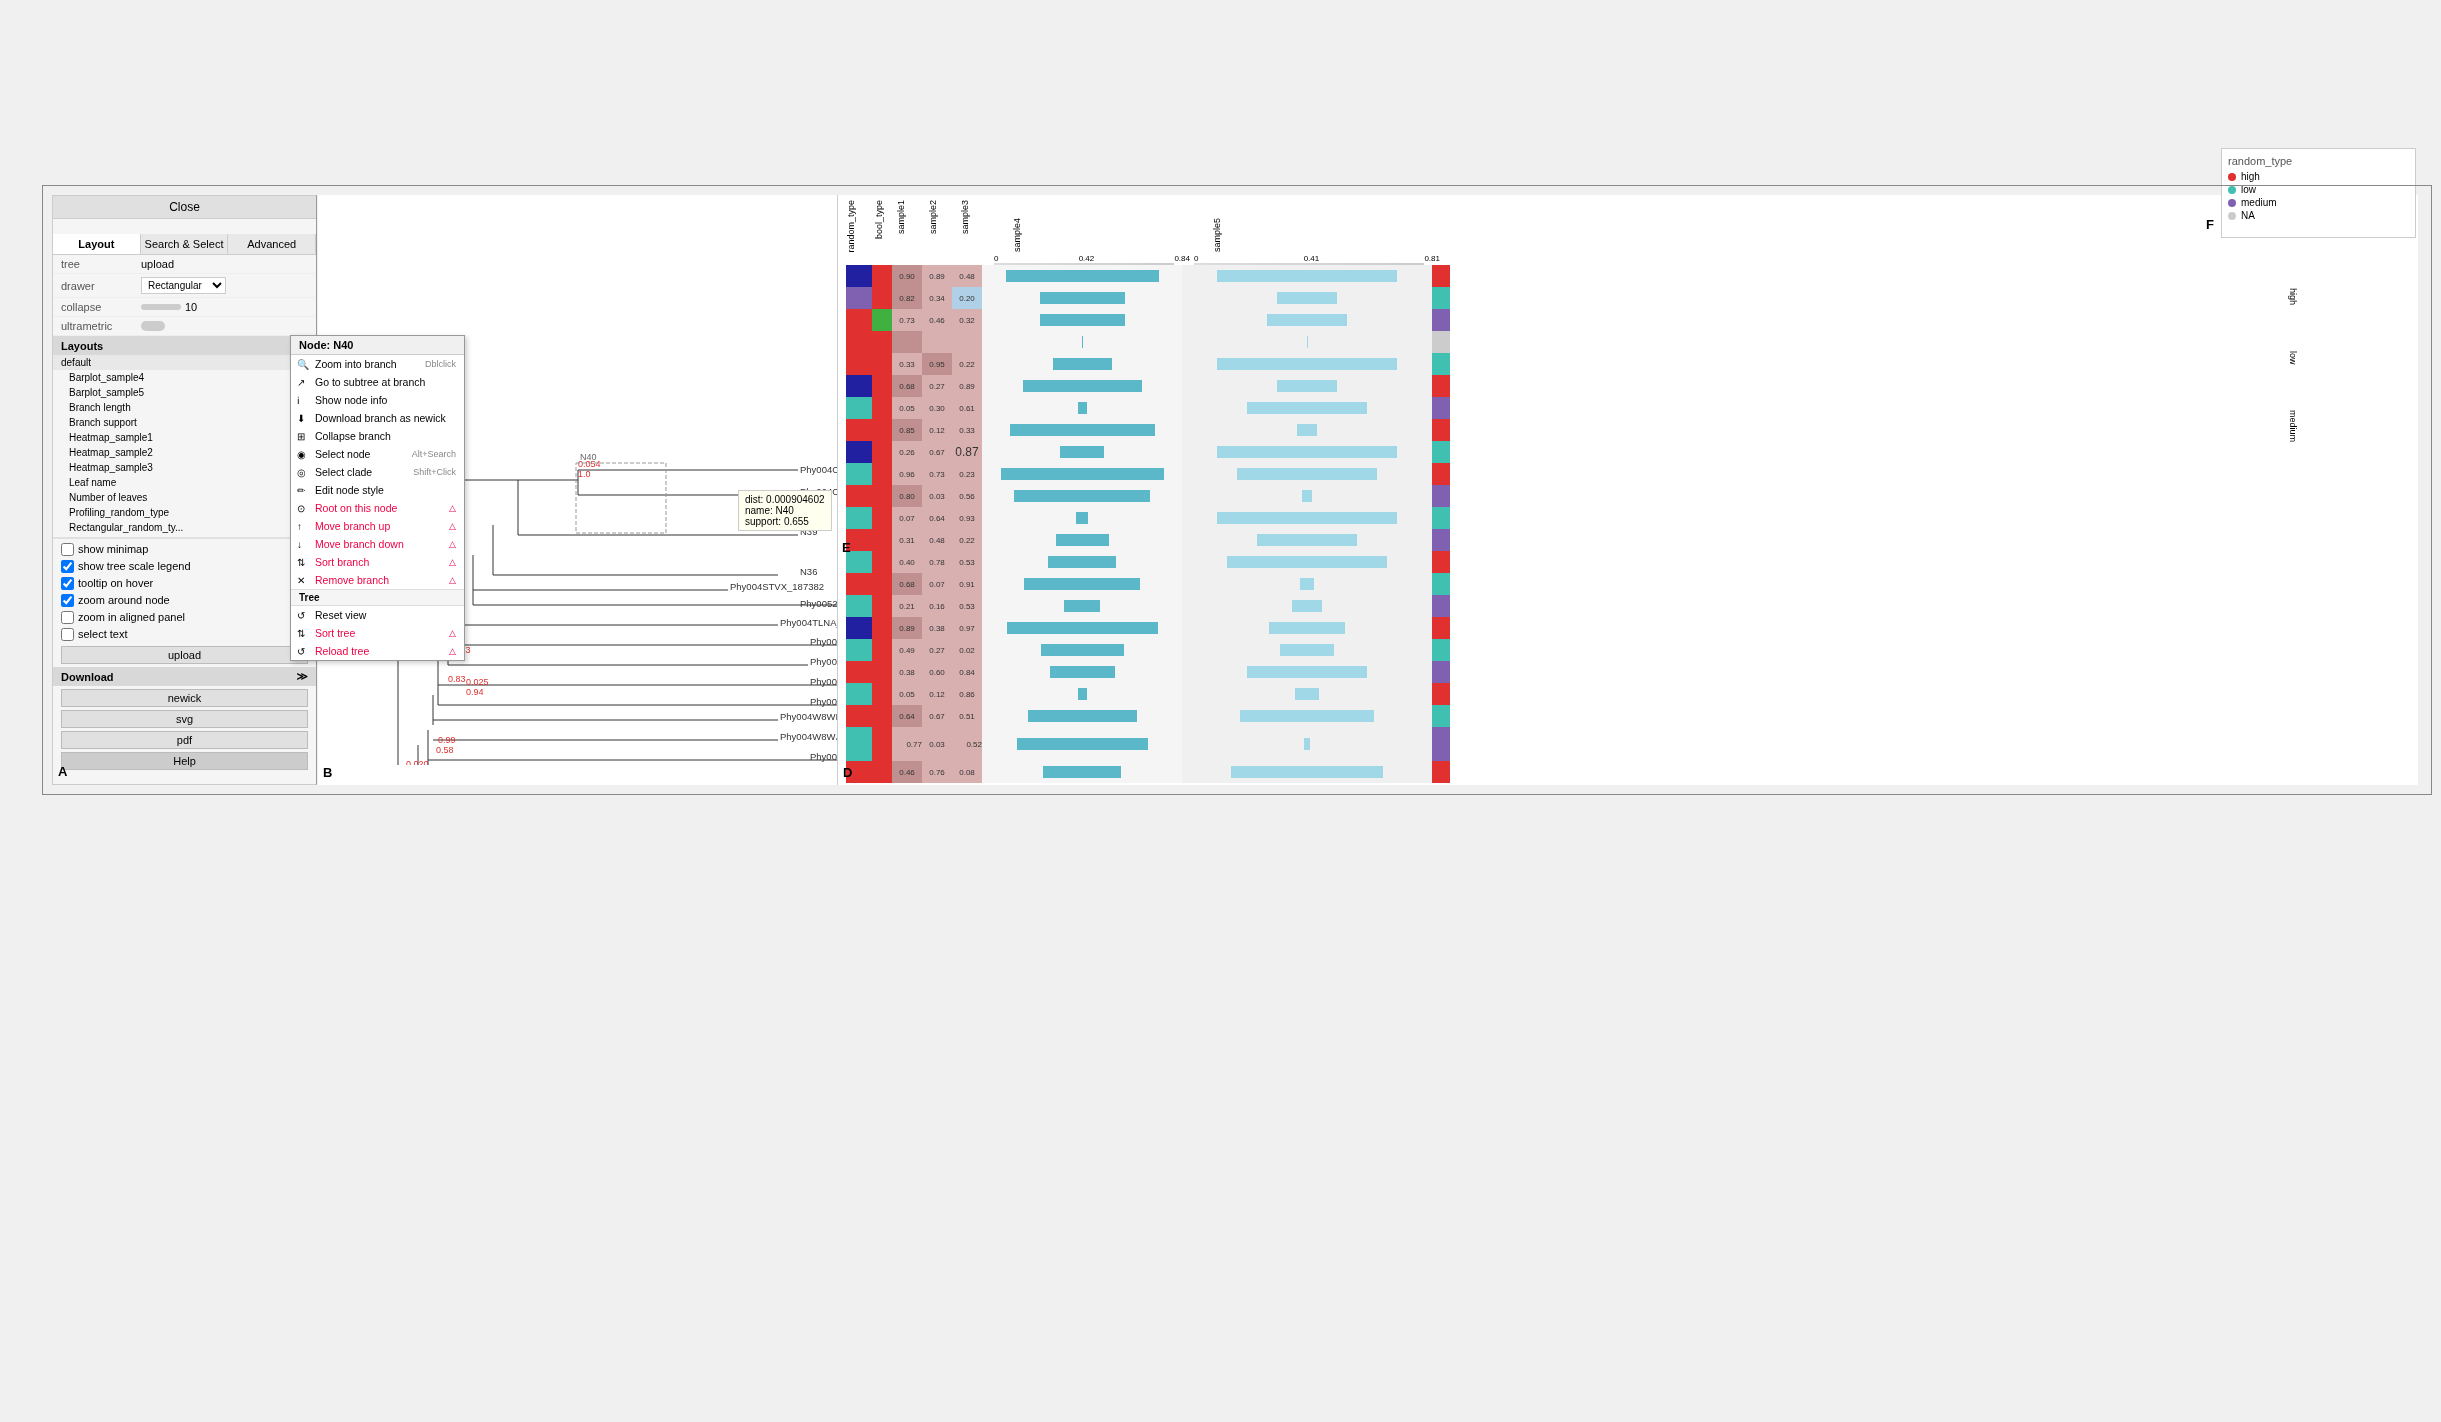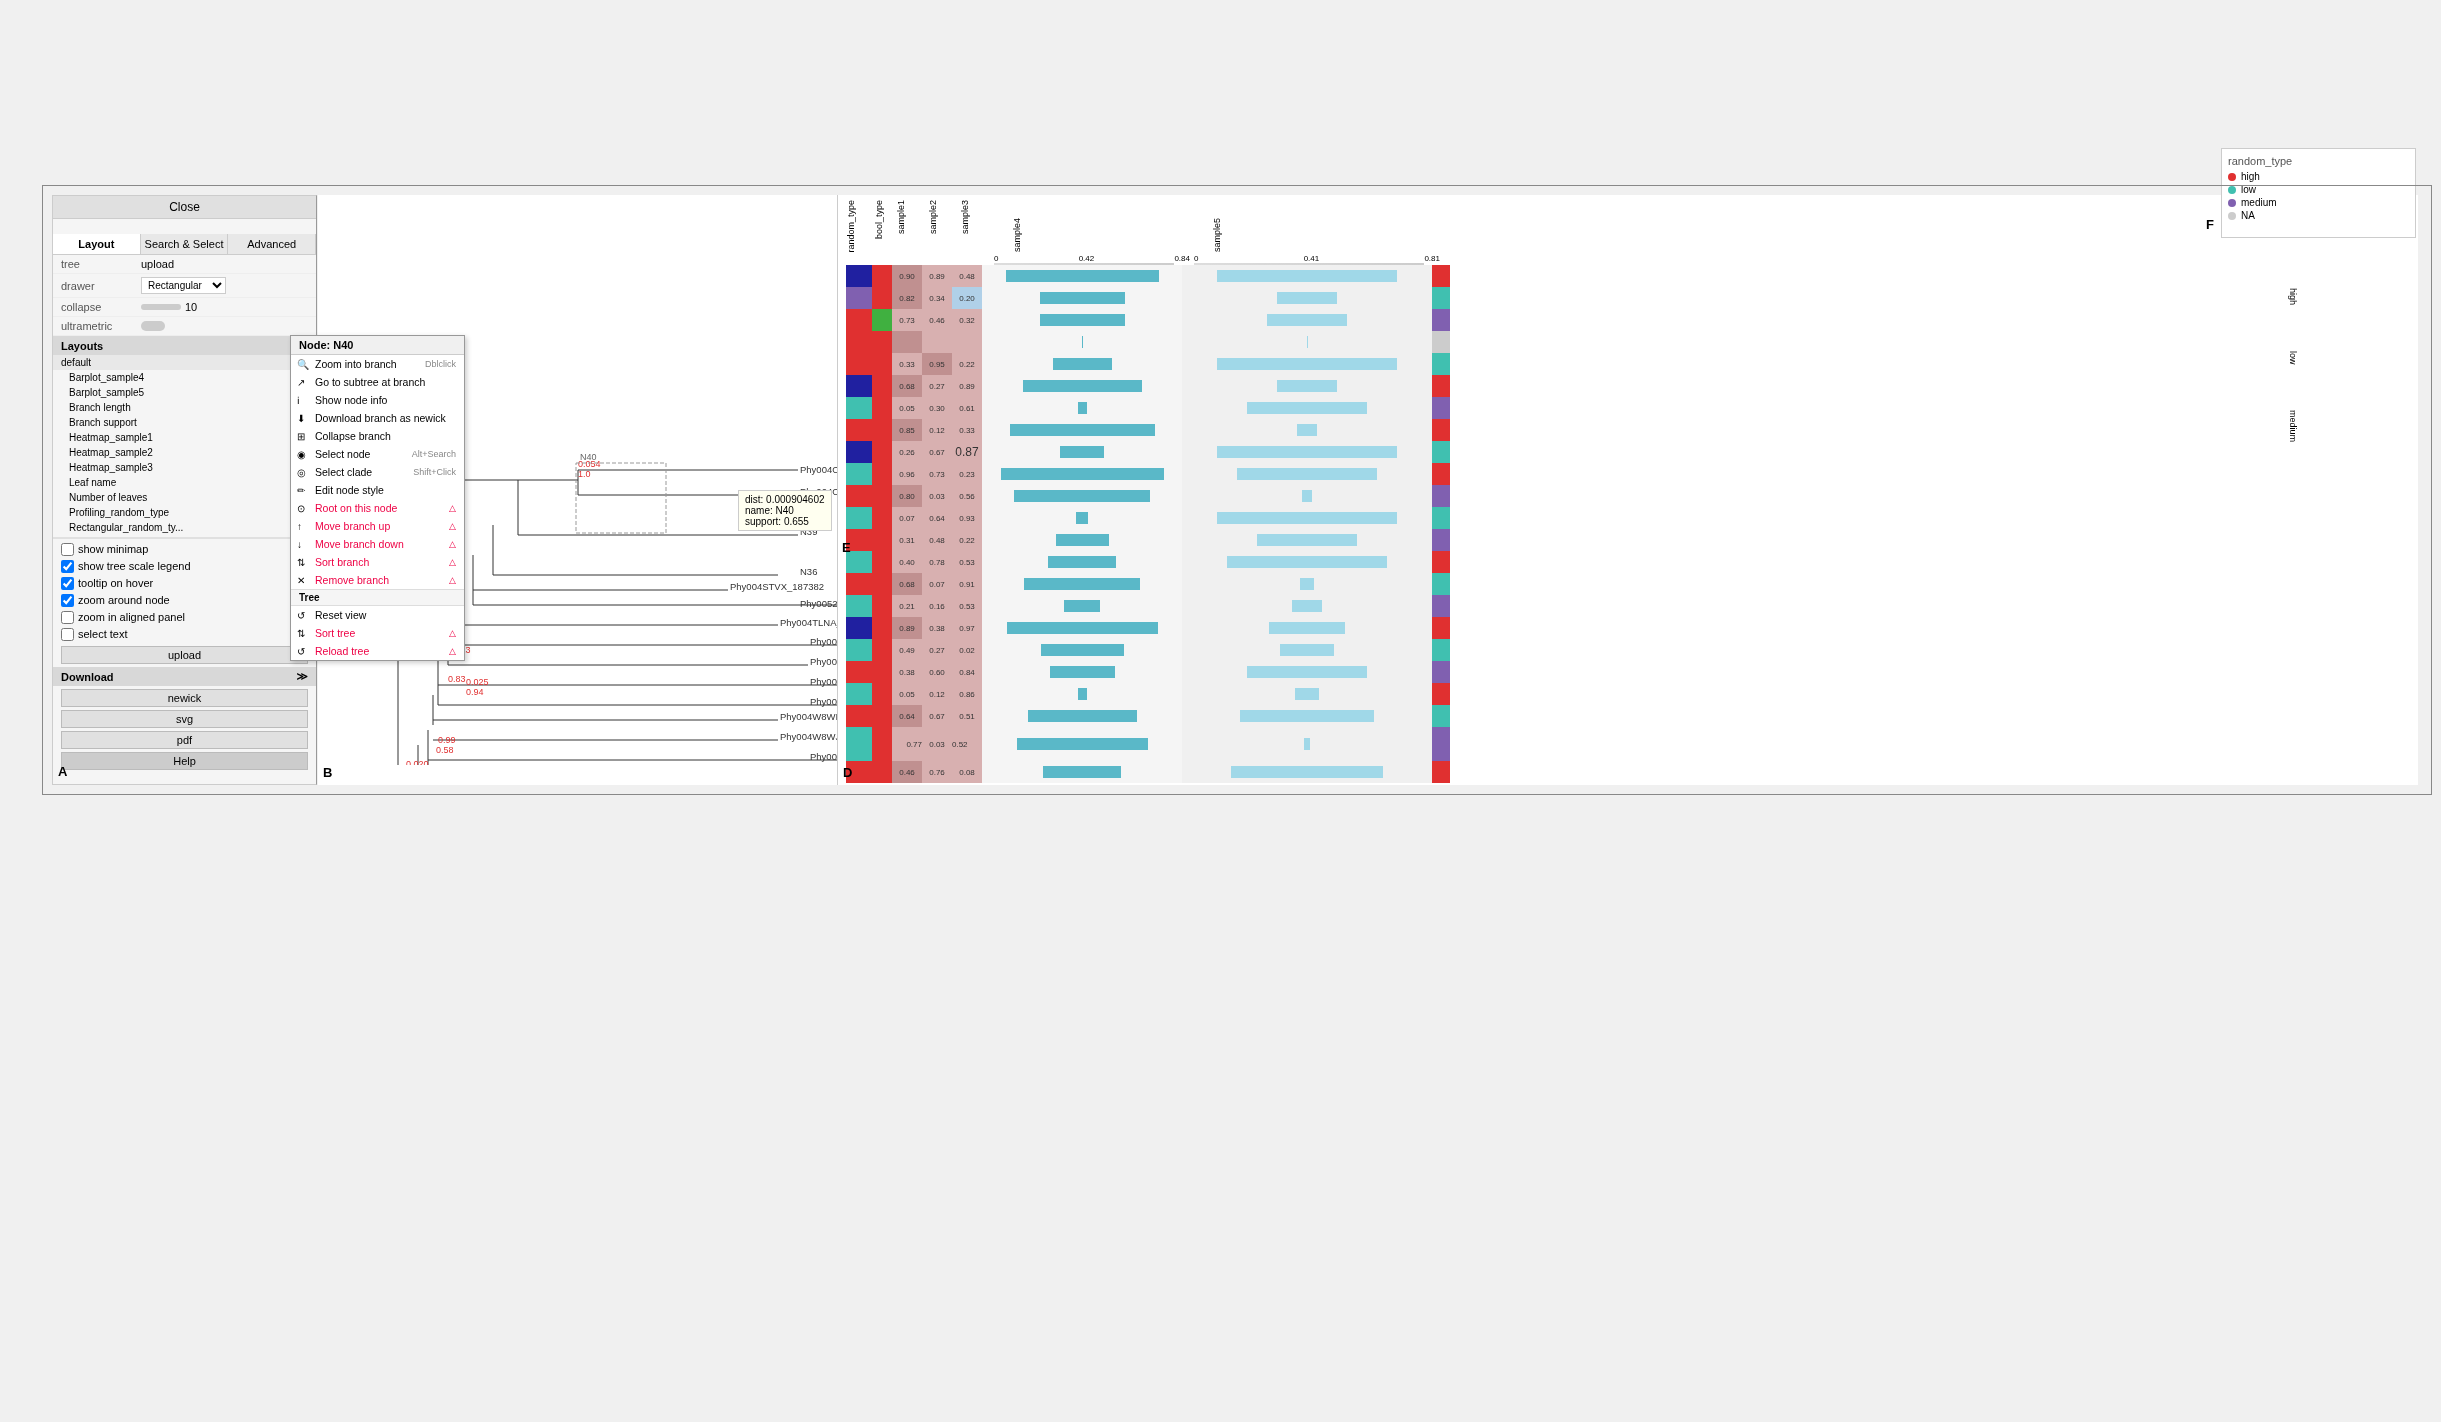--- a/index.html
+++ b/index.html
@@ -624,21 +624,21 @@
               <td style="width: 30px; height: 22px; background: rgb(216, 176, 176); font-size: 8px; text-align: center; color: rgb(51, 51, 51);">0.51</td>
               <td style="width: 200px; height: 22px; padding: 0px 3px; background: rgb(245, 245, 245); vertical-align: middle;"><div style="width:109px; height:12px; background:#5ab8c8; display:inline-block; vertical-align:middle;"></div></td>
               <td style="width: 250px; height: 22px; padding: 0px 3px; background: rgb(240, 240, 240); vertical-align: middle;"><div style="width:134px; height:12px; background:#a0d8e8; display:inline-block; vertical-align:middle;"></div></td>
               <td style="width: 18px; height: 22px; background: rgb(64, 192, 176);"></td>
             </tr>
             <tr>
               <td style="width: 26px; height: 22px; background: rgb(64, 192, 176);"></td>
               <td style="width: 20px; height: 22px; background: rgb(224, 48, 48);"></td>
               <td style="width: 30px; height: 34px; background: rgb(216, 176, 176); font-size: 8px; text-align: right; color: rgb(51, 51, 51);">0.77</td>
               <td style="width: 30px; height: 22px; background: rgb(216, 176, 176); font-size: 8px; text-align: center; color: rgb(51, 51, 51);">0.03</td>
-              <td style="width: 30px; height: 22px; background: rgb(216, 176, 176); font-size: 8px; text-align: left; color: rgb(51, 51, 51);">0.52</td>
+              <td style="width: 30px; height: 22px; background: rgb(216, 176, 176); font-size: 8px; text-align: right; color: rgb(51, 51, 51);">0.52</td>
               <td style="width: 200px; height: 22px; padding: 0px 3px; background: rgb(245, 245, 245); vertical-align: middle;"><div style="width:131px; height:12px; background:#5ab8c8; display:inline-block; vertical-align:middle;"></div></td>
               <td style="width: 250px; height: 22px; padding: 0px 3px; background: rgb(240, 240, 240); vertical-align: middle;"><div style="width:6px; height:12px; background:#a0d8e8; display:inline-block; vertical-align:middle;"></div></td>
               <td style="width: 18px; height: 22px; background: rgb(128, 96, 176);"></td>
             </tr>
             <tr>
               <td style="width: 26px; height: 22px; background: rgb(224, 48, 48);"></td>
               <td style="width: 20px; height: 22px; background: rgb(224, 48, 48);"></td>
               <td style="width: 30px; height: 22px; background: rgb(192, 144, 144); font-size: 8px; text-align: center; color: rgb(51, 51, 51);">0.46</td>
               <td style="width: 30px; height: 22px; background: rgb(216, 176, 176); font-size: 8px; text-align: center; color: rgb(51, 51, 51);">0.76</td>
               <td style="width: 30px; height: 22px; background: rgb(216, 176, 176); font-size: 8px; text-align: center; color: rgb(51, 51, 51);">0.08</td>

